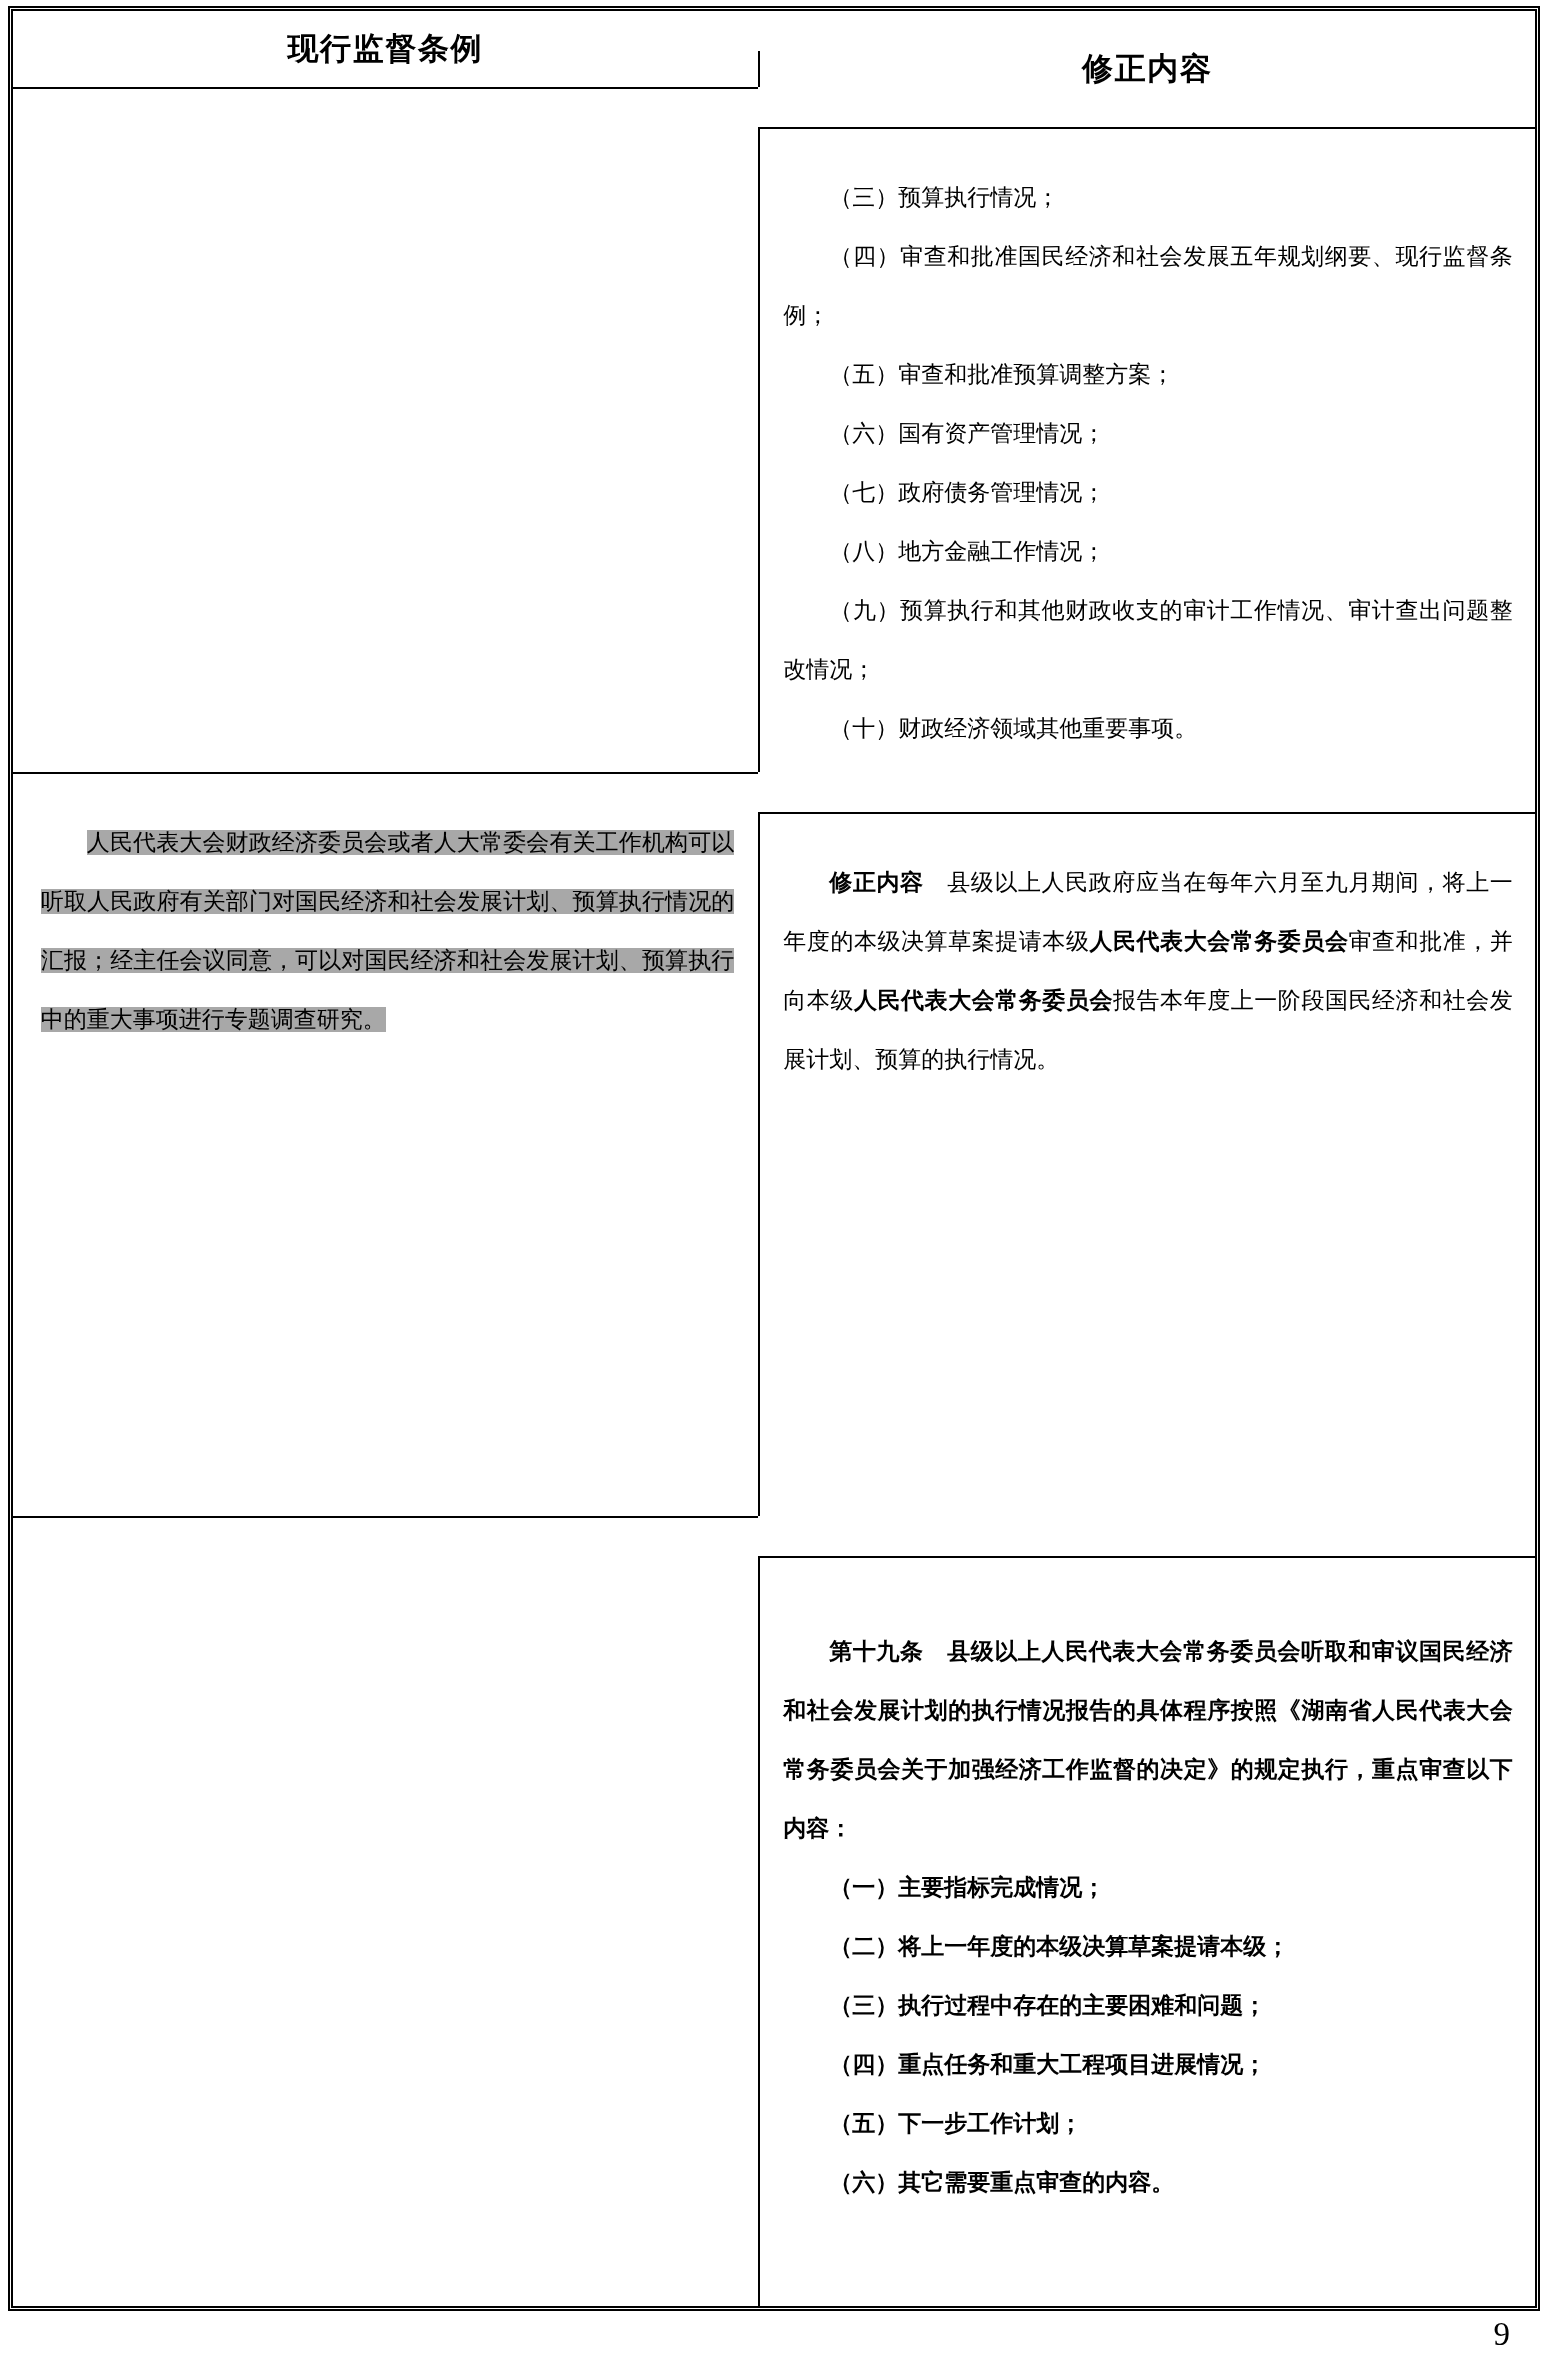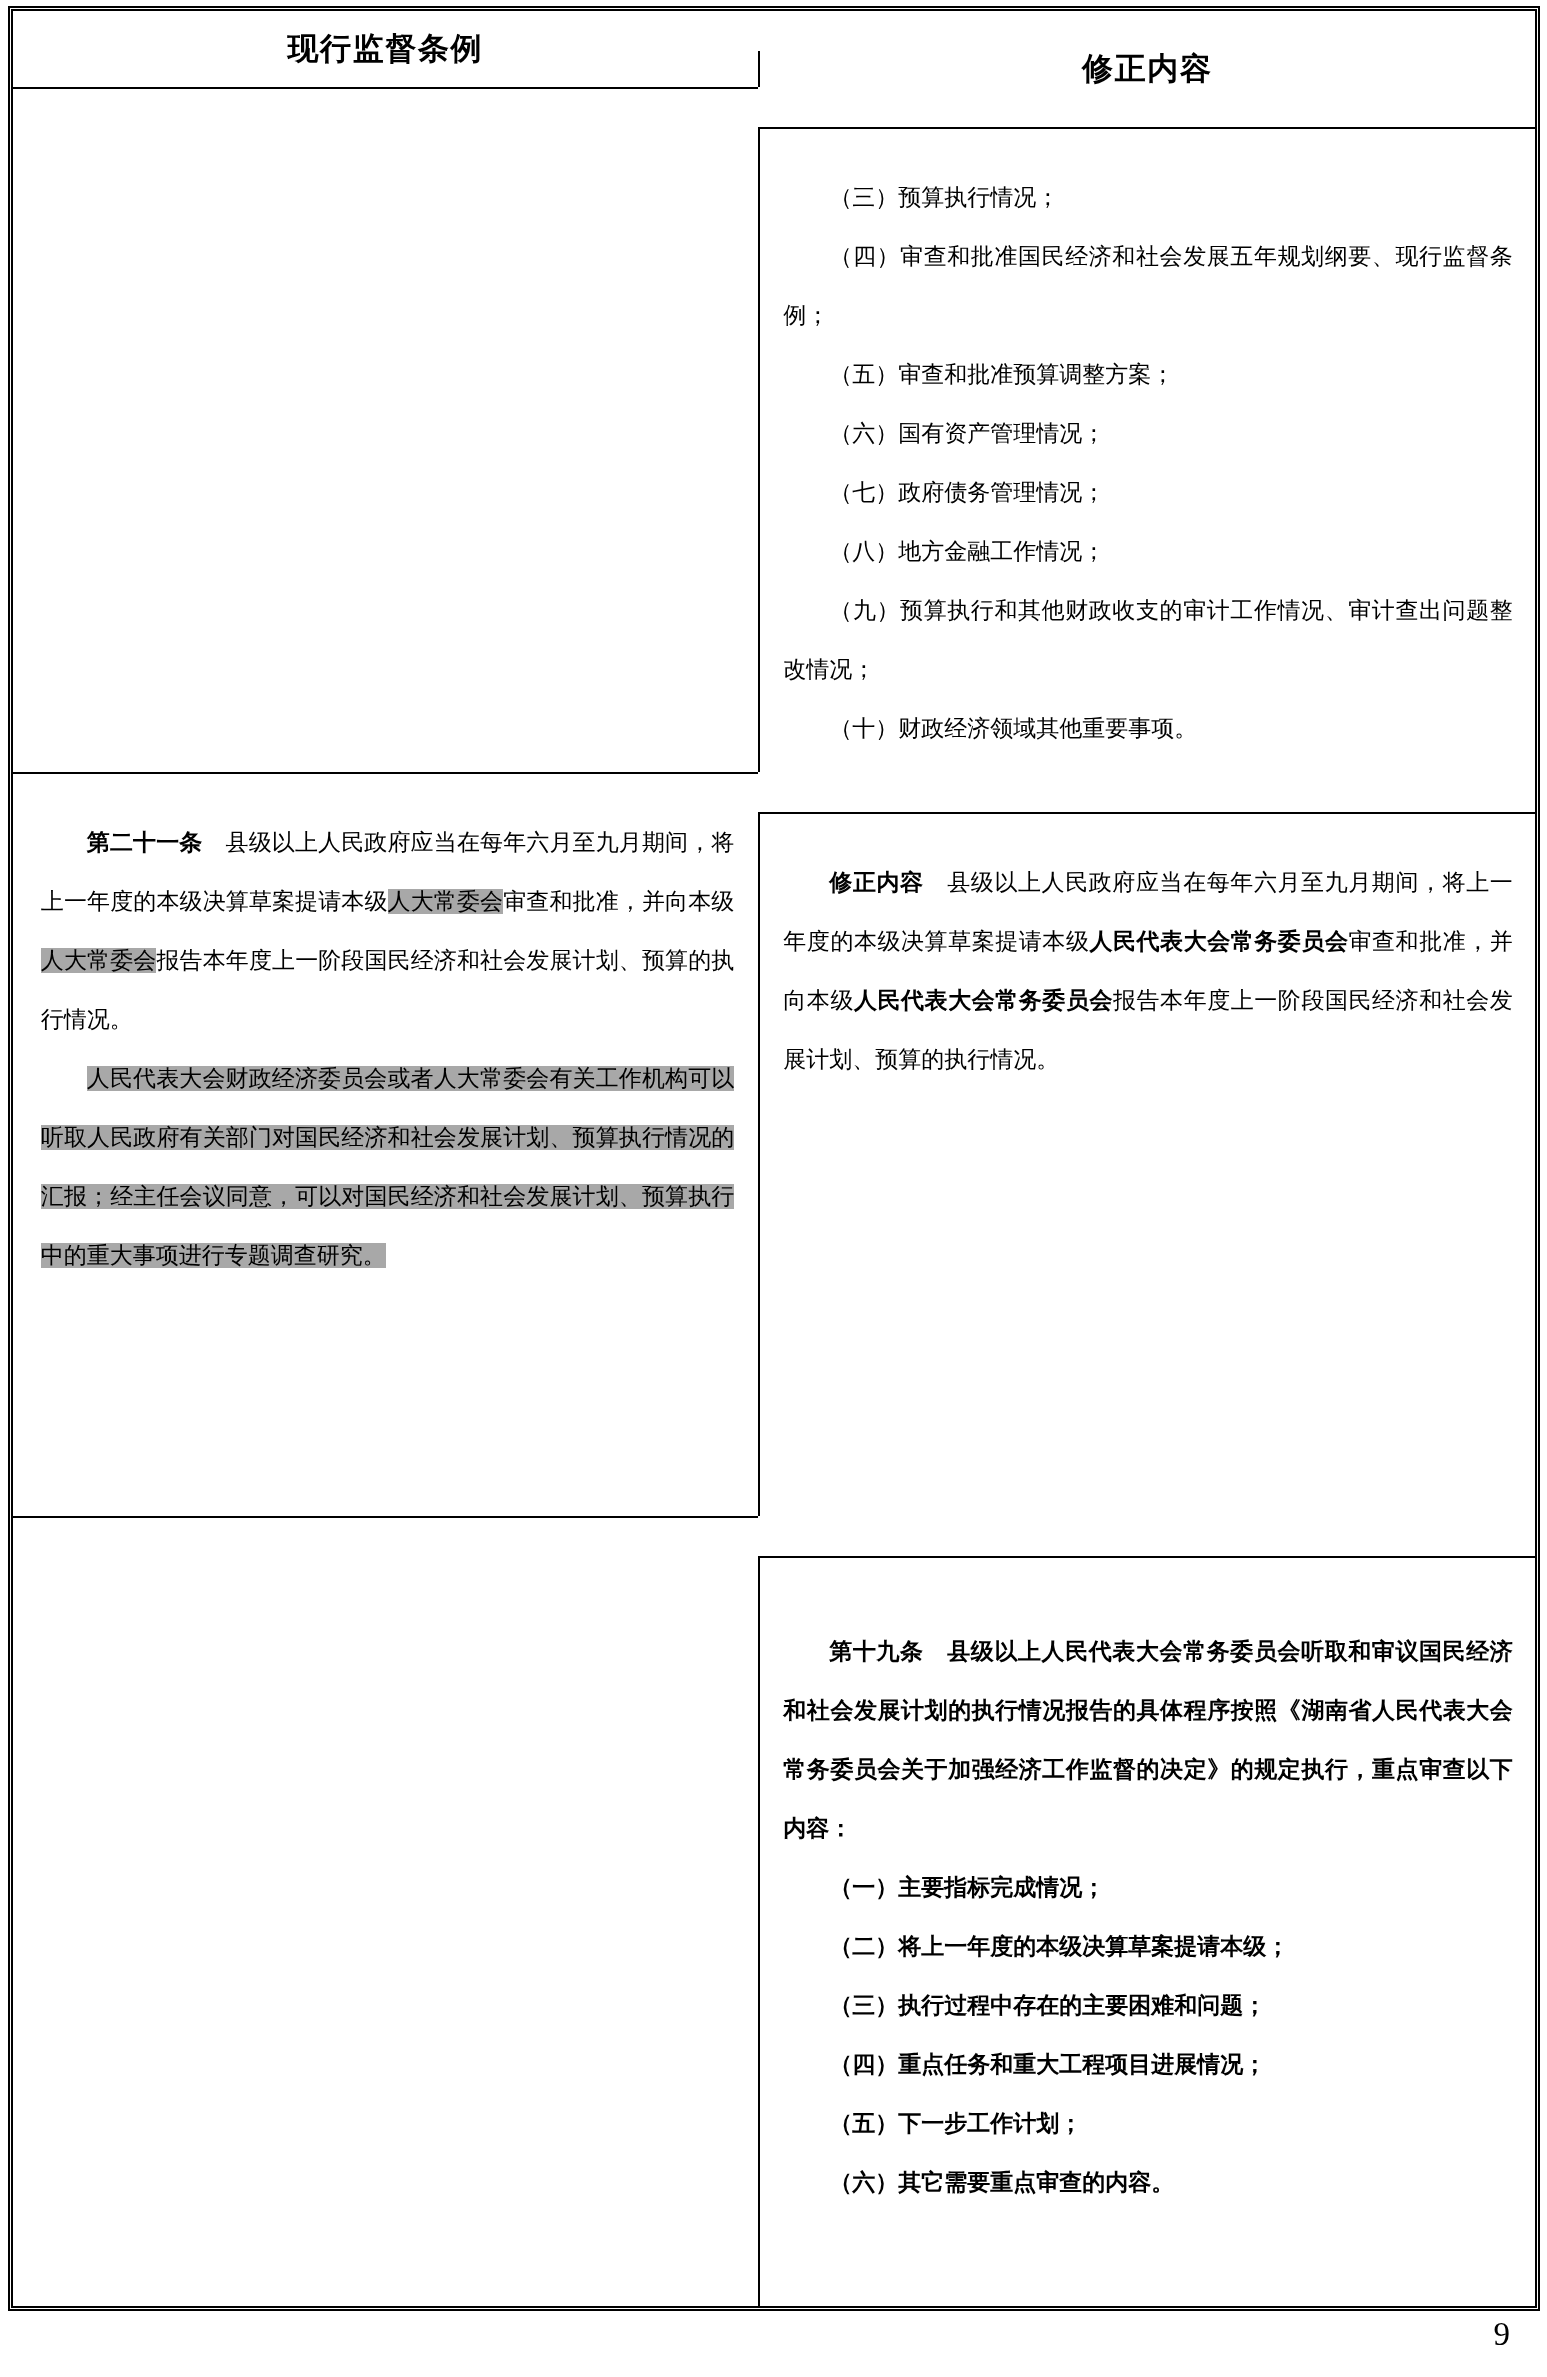--- a/index.html
+++ b/index.html
@@ -76,21 +76,20 @@
       <p class="para indent"><span class="seg-plain">（四）审查和批准国民经济和社会发展五年规划纲要、现行监督条例；</span></p>
       <p class="para indent"><span class="seg-plain">（五）审查和批准预算调整方案；</span></p>
       <p class="para indent"><span class="seg-plain">（六）国有资产管理情况；</span></p>
       <p class="para indent"><span class="seg-plain">（七）政府债务管理情况；</span></p>
       <p class="para indent"><span class="seg-plain">（八）地方金融工作情况；</span></p>
       <p class="para indent"><span class="seg-plain">（九）预算执行和其他财政收支的审计工作情况、审计查出问题整改情况；</span></p>
       <p class="para indent"><span class="seg-plain">（十）财政经济领域其他重要事项。</span></p>
     </div>
 
   <div class="cell body-cell left-cell">
-      <p class="para indent"><span class="seg-bold">第二十一条</span><span class="seg-plain">　县级以上人民政府应当在每年六月至九月期间，将上一年度的本级决算草案提请本级</span><span class="seg-highlight">人大常委会</span><span class="seg-plain">审查和批准，并向本级</span><span class="seg-highlight">人大常委会</span><span class="seg-plain">报告本年度上一阶段国民经济和社会发展计划、预算的执行情况。</span></p>
       <p class="para indent"><span class="seg-highlight">人民代表大会财政经济委员会或者人大常委会有关工作机构可以听取人民政府有关部门对国民经济和社会发展计划、预算执行情况的汇报；经主任会议同意，可以对国民经济和社会发展计划、预算执行中的重大事项进行专题调查研究。</span></p>
     </div>
   <div class="cell body-cell right-cell">
       <p class="para indent"><span class="seg-bold-sans">修正内容</span><span class="seg-plain">　县级以上人民政府应当在每年六月至九月期间，将上一年度的本级决算草案提请本级</span><span class="seg-bold-sans">人民代表大会常务委员会</span><span class="seg-plain">审查和批准，并向本级</span><span class="seg-bold-sans">人民代表大会常务委员会</span><span class="seg-plain">报告本年度上一阶段国民经济和社会发展计划、预算的执行情况。</span></p>
     </div>
 
   <div class="cell body-cell left-cell"></div>
   <div class="cell body-cell right-cell row3-pad">
       <p class="para indent"><span class="seg-bold-sans">第十九条　县级以上人民代表大会常务委员会听取和审议国民经济和社会发展计划的执行情况报告的具体程序按照《湖南省人民代表大会常务委员会关于加强经济工作监督的决定》的规定执行，重点审查以下内容：</span></p>
       <p class="para indent"><span class="seg-bold-sans">（一）主要指标完成情况；</span></p>

